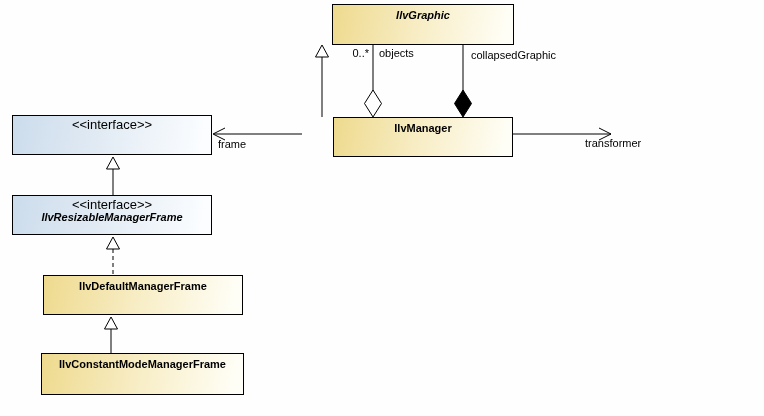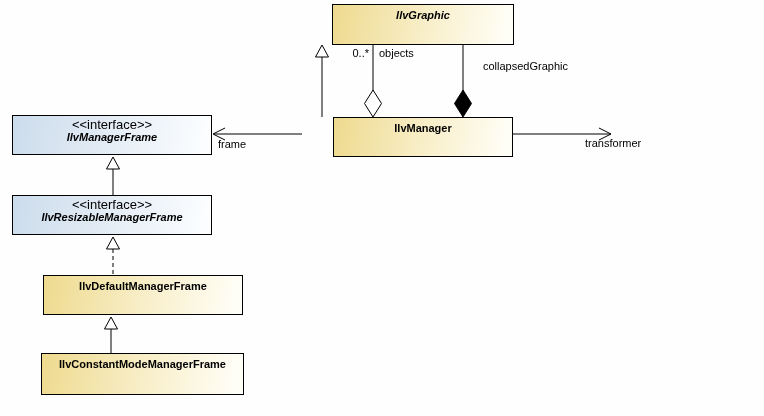--- a/index.html
+++ b/index.html
@@ -101,35 +101,34 @@
     <div class="cls-name italic">IlvGraphic</div>
   </div>
 
   <div class="uml-class fill-yellow" style="left:302px; top:117px; width:180px; height:40px;">
     <div class="cls-name">IlvManager</div>
   </div>
 
 
   <div class="uml-class fill-blue" style="left:12px; top:115px; width:200px; height:40px;">
     <div class="stereotype">&lt;&lt;interface&gt;&gt;</div>
-    <div class="cls-name italic">IlvManagerFrame</div>
   </div>
 
   <div class="uml-class fill-blue" style="left:12px; top:195px; width:200px; height:40px;">
     <div class="stereotype">&lt;&lt;interface&gt;&gt;</div>
     <div class="cls-name italic">IlvResizableManagerFrame</div>
   </div>
 
   <div class="uml-class fill-yellow" style="left:10px; top:353px; width:203px; height:42px;">
     <div class="cls-name">IlvConstantModeManagerFrame</div>
   </div>
 
   <div class="uml-class fill-yellow" style="left:12px; top:275px; width:200px; height:40px;">
     <div class="cls-name">IlvDefaultManagerFrame</div>
   </div>
 
   <div class="edge-label right-align" style="left:338px; top:47px; width:31px;">0..*</div>
   <div class="edge-label" style="left:379px; top:47px;">objects</div>
-  <div class="edge-label" style="left:483px; top:49px;margin-top:11px;">collapsedGraphic</div>
+  <div class="edge-label" style="left:471px; top:49px;">collapsedGraphic</div>
   <div class="edge-label" style="left:218px; top:138px;">frame</div>
   <div class="edge-label" style="left:537px; top:137px;margin-left:48px;">transformer</div>
 
 </div>
 
 </body></html>

